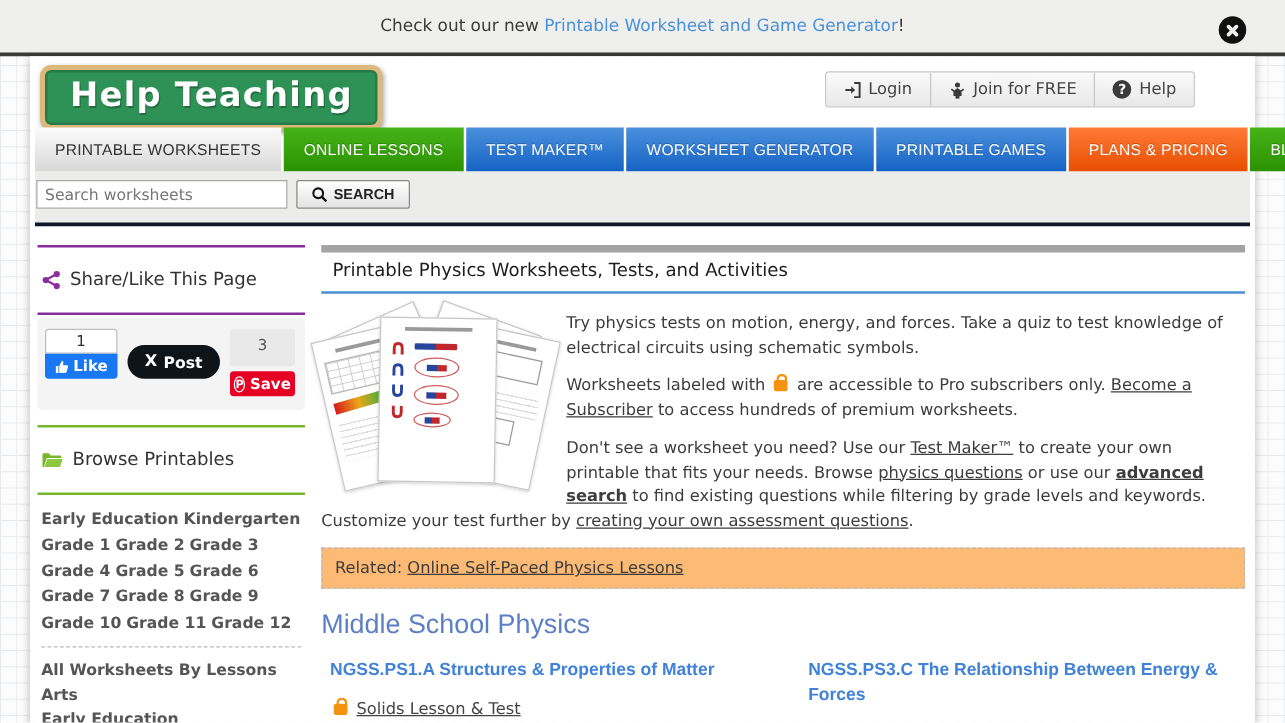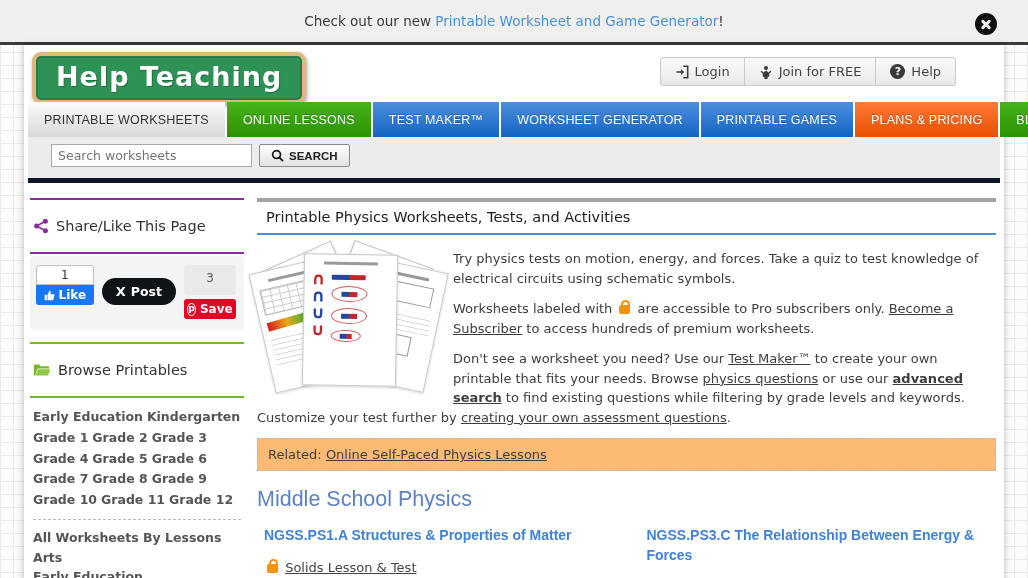--- a/index.html
+++ b/index.html
@@ -65,21 +65,21 @@
     font-family:"Liberation Sans", sans-serif; letter-spacing:.2px; white-space:nowrap;
     text-shadow:0 -1px 0 rgba(0,0,0,.25); flex-grow:1;
   }
   .tab:last-child { margin-right:0; }
   .tab-active { background:linear-gradient(#fbfbfb,#d8d8d8); color:#333; text-shadow:none; }
   .tab-green  { background:linear-gradient(#46b318,#2b9201); }
   .tab-blue   { background:linear-gradient(#4b90dd,#1463c4); }
   .tab-orange { background:linear-gradient(#ff7a38,#e94f00); }
 
   
-  .search-row { background:#ececea; border-bottom:5px solid #0f172a; padding:7px 23px 11px; display:flex; gap:7px; align-items:flex-start; }
+  .search-row { background:#ececea; border-bottom:3px solid #0f172a; padding:7px 1px 11px; display:flex; gap:7px; align-items:flex-start; }
   .search-input {
     width:201px; height:23px; border:1px solid #a9a9a9; padding:2px 6px; font-size:12.5px;
     color:#333; font-family:"DejaVu Sans", sans-serif; background:#fff;
   }
   .search-btn {
     display:flex; align-items:center; gap:5px; border:1px solid #8a8a8a; border-radius:2px;
     background:linear-gradient(#ffffff,#e2e2e2); font-weight:bold; font-size:11.5px; color:#222;
     padding:4px 11px; cursor:pointer; font-family:Liberation Sans, sans-serif;
   }
 
@@ -113,21 +113,21 @@
 
   .side-links { padding:10px 3px 0; font-size:12.5px; line-height:1.5; }
   .grade-row { margin-bottom:2px; }
   .side-links a { color:#555; font-weight:bold; text-decoration:none; }
   .dashed-div { border-top:1px dashed #b9b9b9; margin:9px 0 9px; }
   .subject-list a { display:inline-block; }
   .subject-item { margin-bottom:1px; }
 
   
   .main-title-box {
-    border-top:4px solid #a3a3a3; border-bottom:2px solid #4a90d2;
+    border-top:6px solid #a3a3a3; border-bottom:2px solid #4a90d2;
     padding:7px 9px 8px; font-size:14.5px; color:#1d1d1d;
   }
   .intro { padding:14px 0 0; font-size:13px; color:#3d3d3d; line-height:1.5; }
   .intro p { margin:0 0 11px; }
   .intro a { color:#3d3d3d; }
   .strong-link { font-weight:bold; }
 
   
   .lock { display:inline-block; width:11px; height:9px; background:#f5920e; border-radius:2px; position:relative; margin:0 3px; vertical-align:-1px; }
   .lock::before { content:""; position:absolute; top:-5px; left:2px; width:5px; height:5px; border:2px solid #f5920e; border-bottom:none; border-radius:5px 5px 0 0; }

